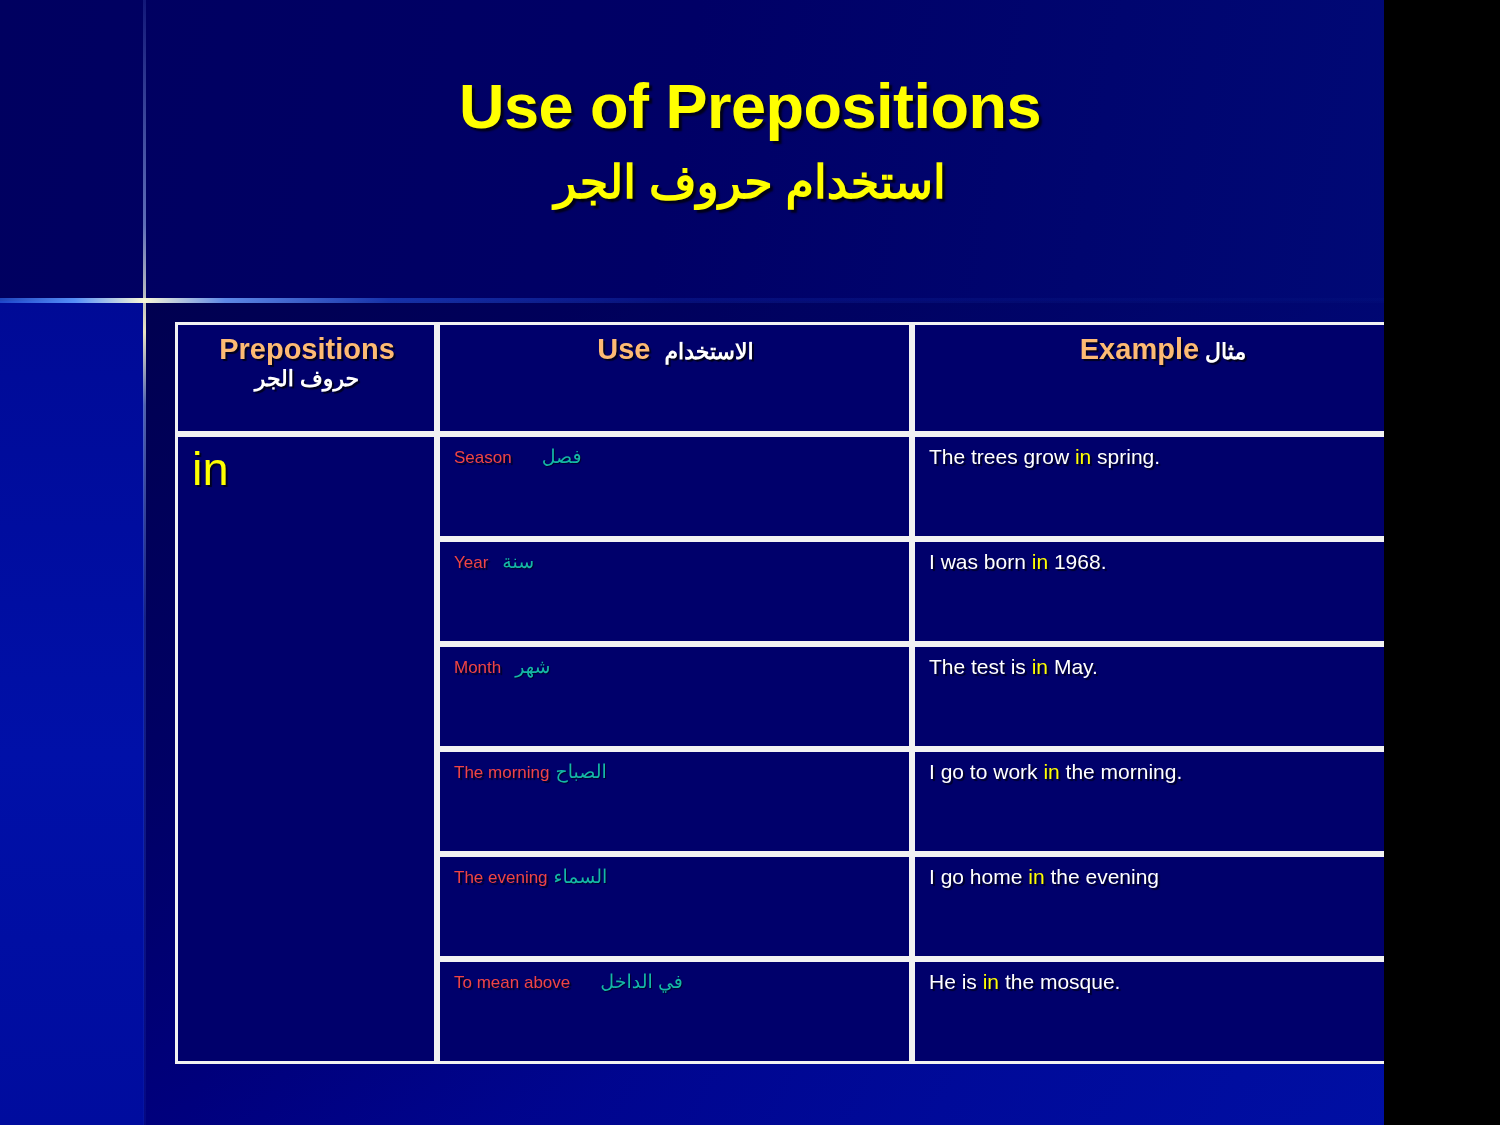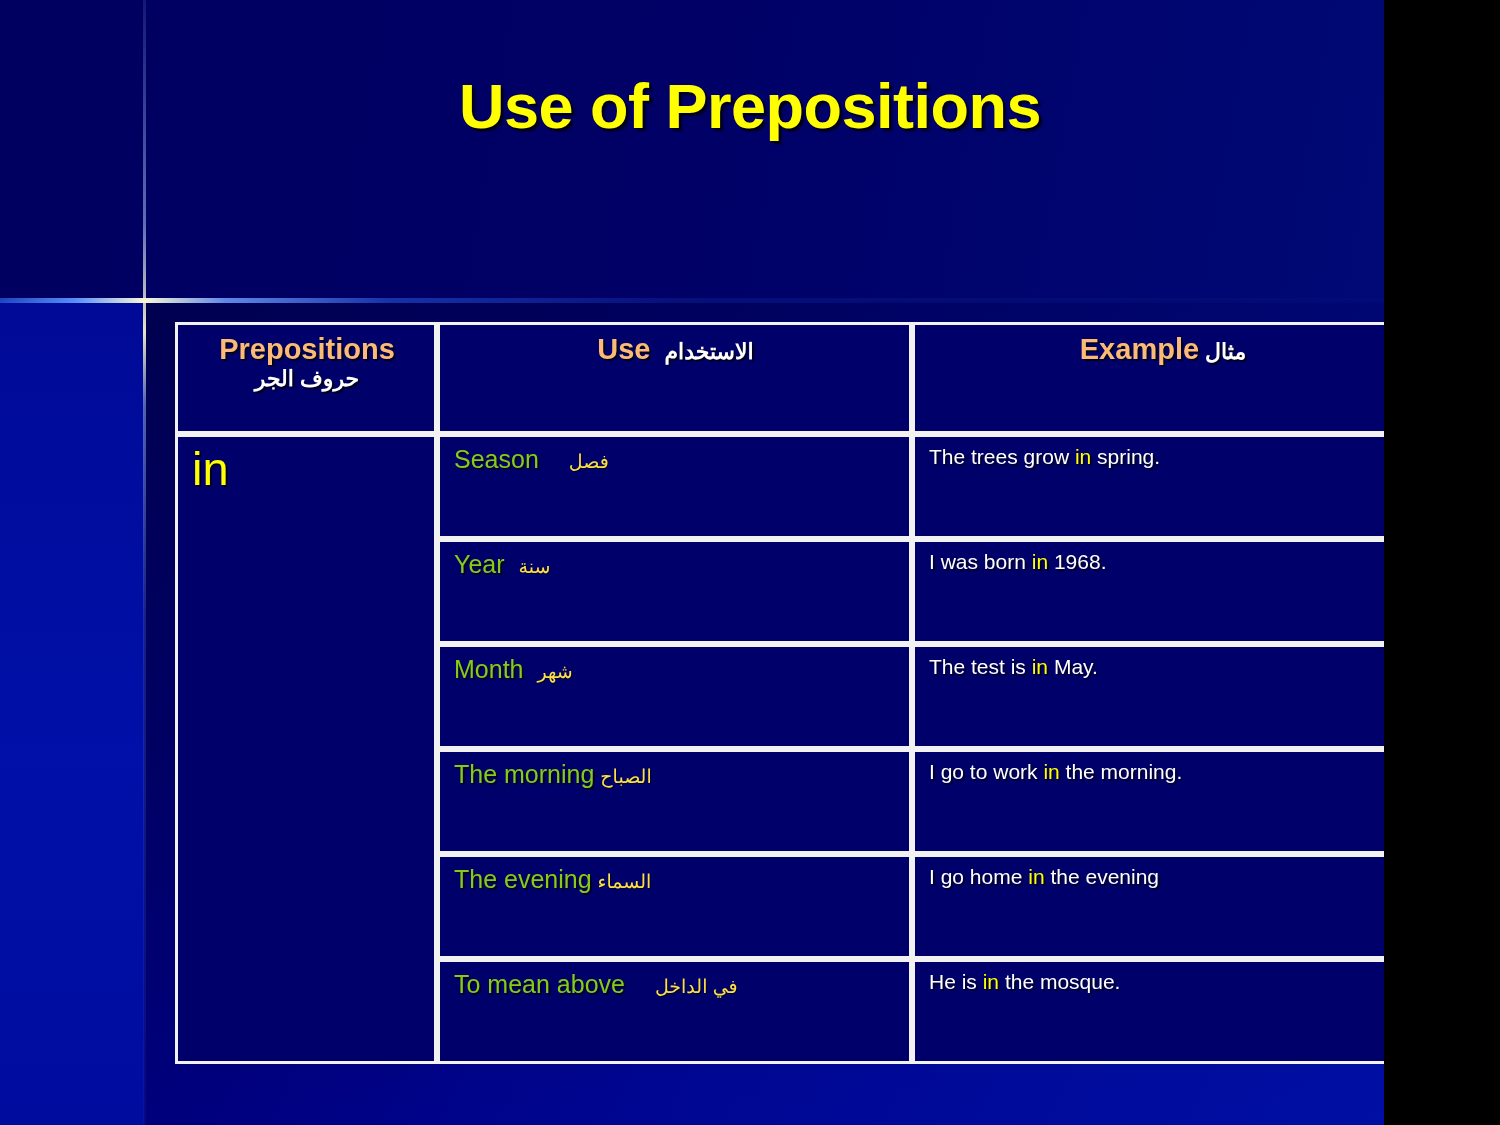--- a/index.html
+++ b/index.html
@@ -146,27 +146,27 @@
     padding-left: 18px;
   }
   .prep-word {
     color: #FFFF00;
     font-size: 47px;
     line-height: 1;
     text-shadow: 2px 2px 1px rgba(0,0,0,0.7);
   }
 
   .use-en {
-    font-size: 25px;
-    color: #84cc16;
+    font-size: 17px;
+    color: #ef4444;
     text-shadow: 2px 2px 1px rgba(0,0,0,0.65);
   }
   .use-ar {
     font-size: 19px;
-    color: #fde047;
+    color: #14b8a6;
     direction: rtl;
     display: inline-block;
     margin-right: 6px;
     text-shadow: 1px 1px 1px rgba(0,0,0,0.6);
   }
   .gap-lg { display: inline-block; width: 30px; }
   .gap-sm { display: inline-block; width: 14px; }
   .gap-xs { display: inline-block; width: 6px; }
 
   .ex-line {
@@ -186,20 +186,21 @@
 
   <div class="bg-upper"></div>
   <div class="bg-lower"></div>
   <div class="bg-lower-left"></div>
   <div class="bg-darkwash"></div>
   <div class="cross-v"></div>
   <div class="cross-h"></div>
 
   <div class="title-block">
     <div class="title-en">Use of Prepositions</div>
+    <div class="title-ar">استخدام حروف الجر</div>
   </div>
 
   <div class="tbl-wrap">
     <table class="ptable">
       <colgroup>
         <col class="c1">
           <col class="c2">
           <col class="c3">
       </colgroup>
       <tbody>

